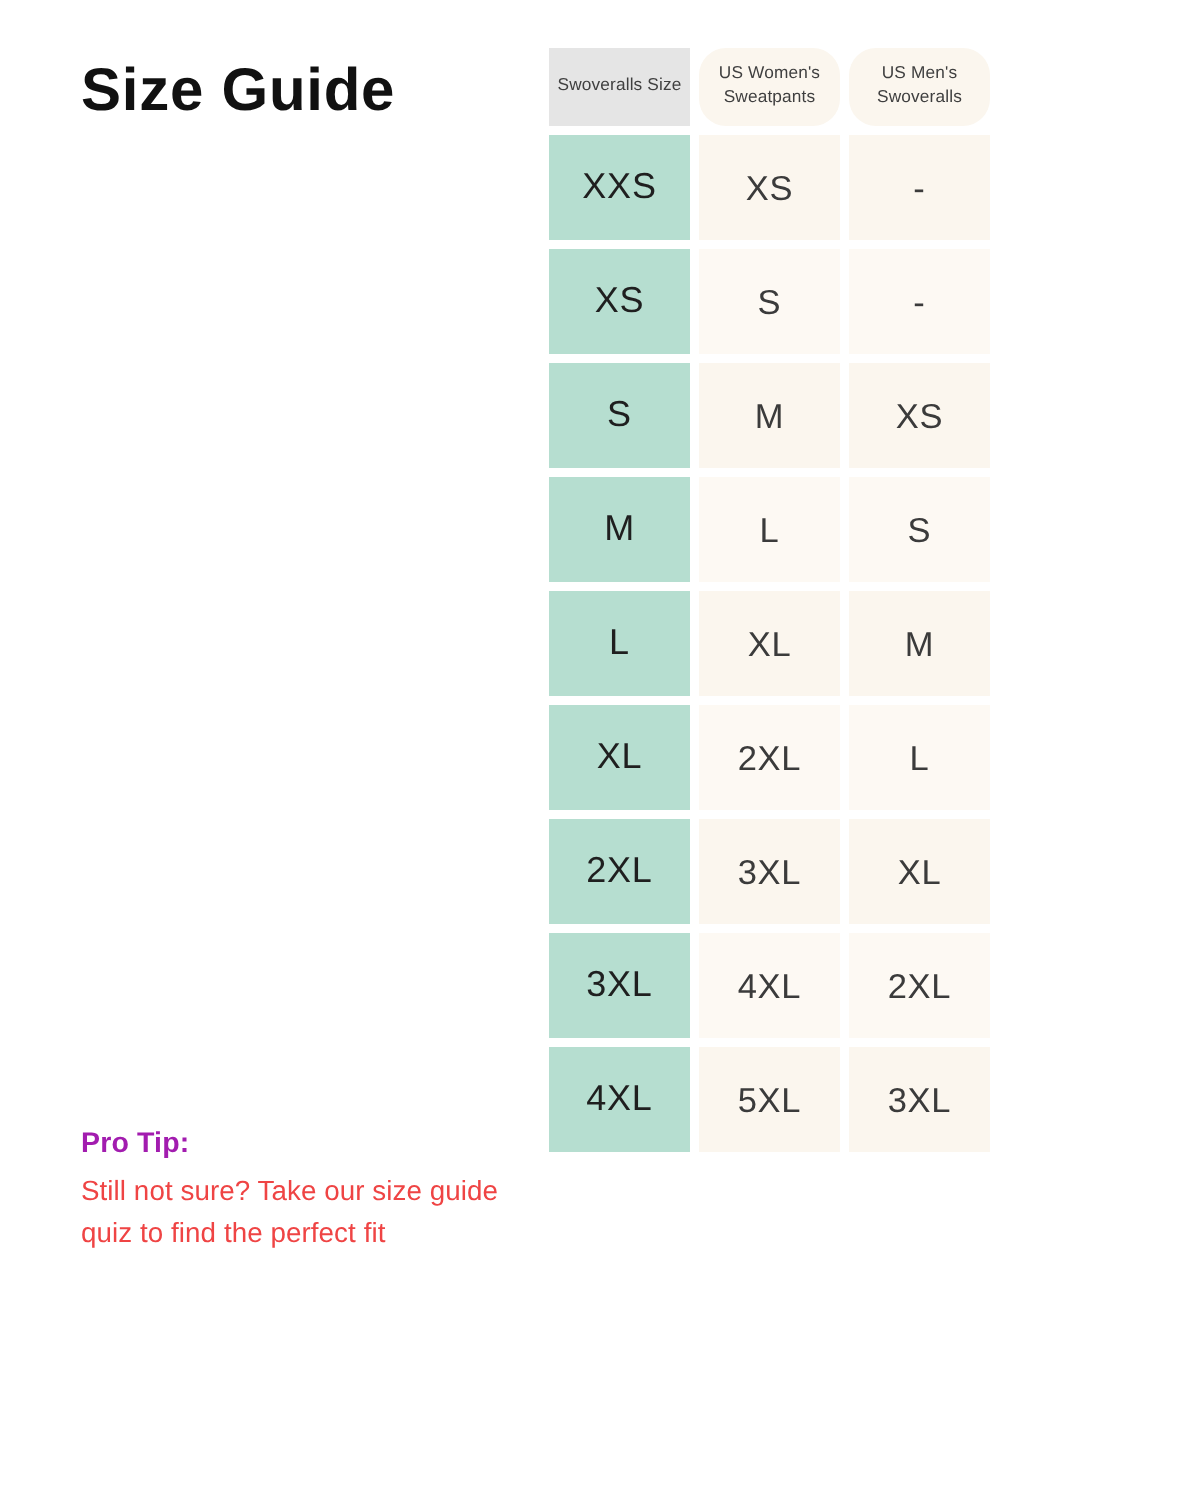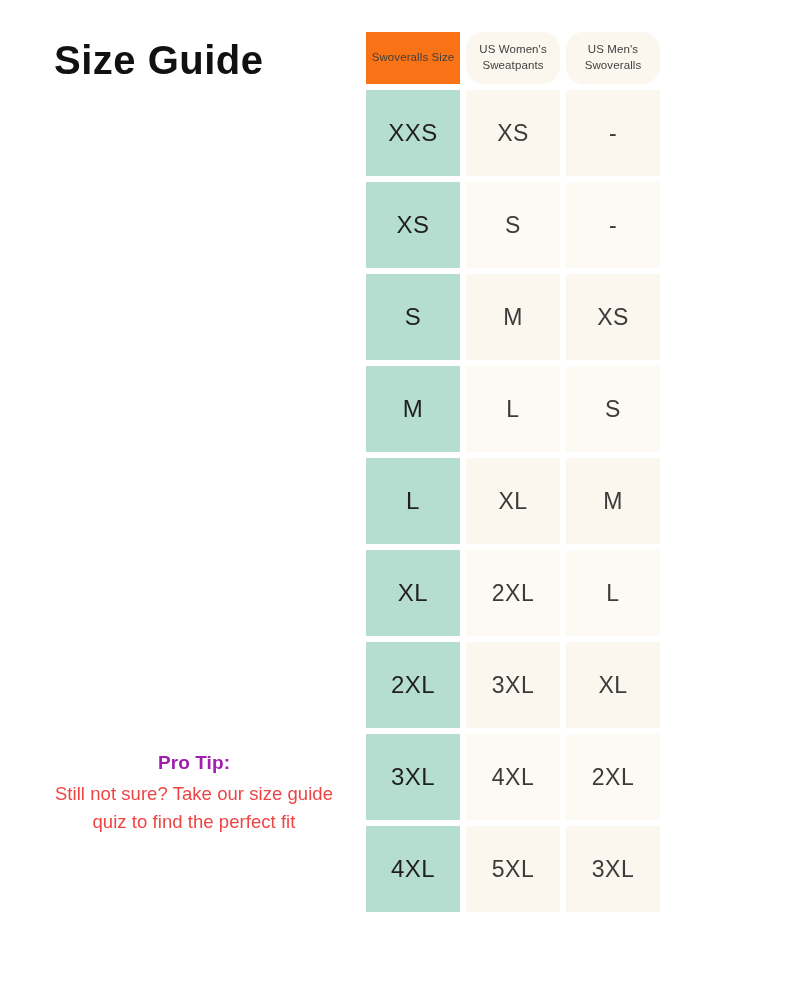--- a/index.html
+++ b/index.html
@@ -22,21 +22,20 @@
     height: 1000px;
   }
 
   
   .left-col {
     position: absolute;
     left: 54px;
     top: 0;
     width: 300px;
     height: 1000px;
-    text-align: center;
   }
 
   .page-title {
     position: absolute;
     top: 38px;
     left: 0;
     font-size: 40px;
     font-weight: bold;
     letter-spacing: 0.5px;
     color: #111111;
@@ -85,30 +84,30 @@
   .hdr {
     width: 94px;
     height: 52px;
     font-size: 11.5px;
     font-weight: normal;
     line-height: 1.38;
     color: #3f3f3f;
     letter-spacing: 0.1px;
   }
   .hdr-accent {
-    background: #f97316;
+    background: #e5e5e5;
   }
   .hdr-plain {
     background: #fbf6ee;
     border-radius: 18px;
   }
 
   .cell {
     width: 94px;
-    height: 86px;
+    height: 70px;
     font-size: 23px;
     letter-spacing: 0.5px;
     color: #2b2b2b;
   }
   .cell-accent {
     background: #b6ded0;
     font-size: 24px;
     color: #1f1f1f;
   }
   .cell-plain {

